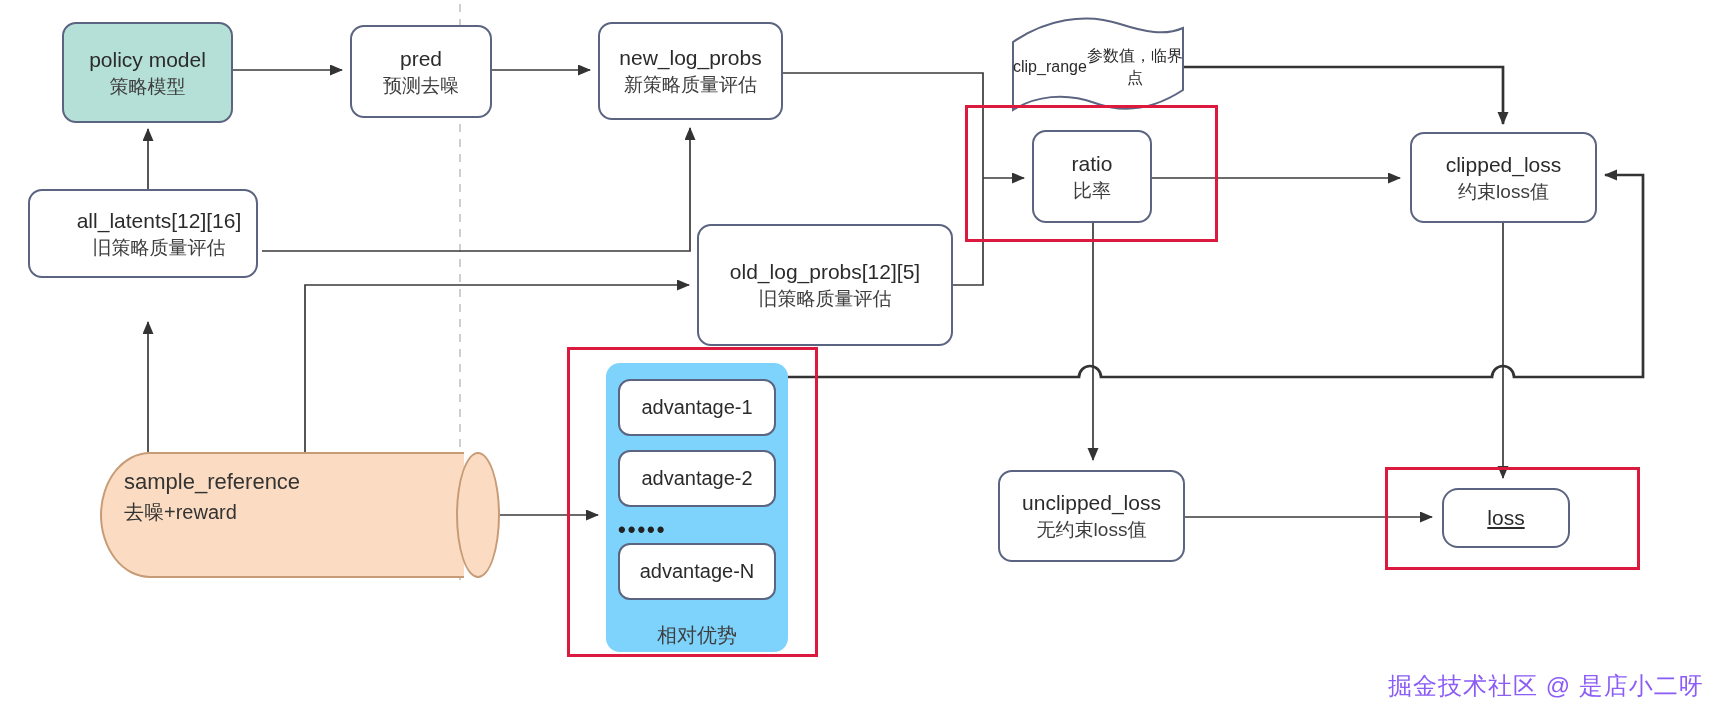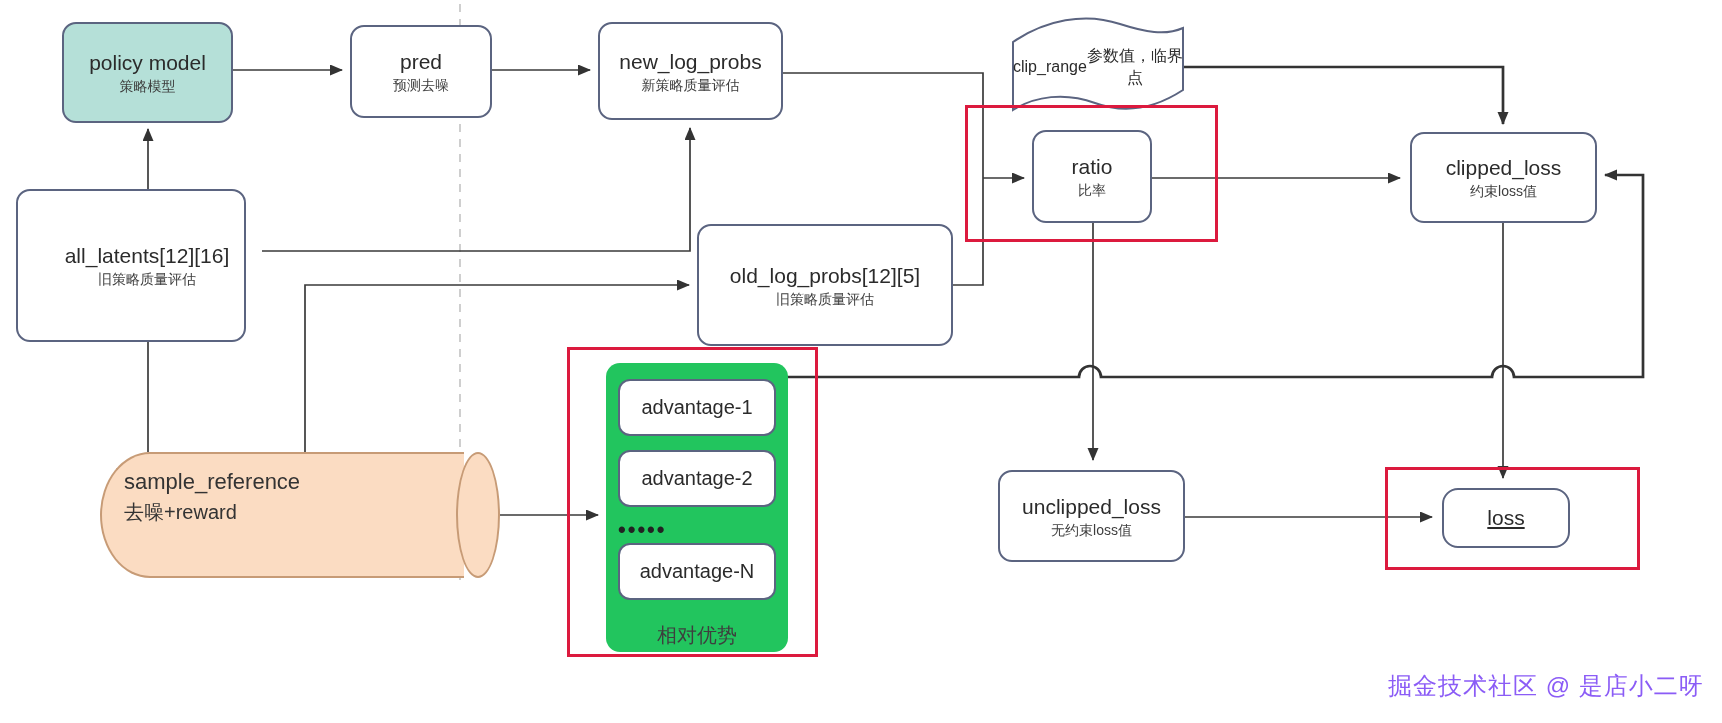--- a/index.html
+++ b/index.html
@@ -7,39 +7,39 @@
     position:relative;width:1722px;height:723px;background:#ffffff;overflow:hidden;
     font-family:"Liberation Sans","DejaVu Sans",sans-serif;
   }
   svg.layer{position:absolute;left:0;top:0;width:1722px;height:723px;}
   .node{
     position:absolute;background:#ffffff;border:2px solid #5b6480;border-radius:14px;
     display:flex;flex-direction:column;align-items:center;justify-content:center;
     text-align:left;color:#2b2b2b;line-height:1.4;z-index:3;box-sizing:border-box;
   }
   .node .ttl{font-size:21px;}
-  .node .sub{font-size:14px;color:#3e3e3e;}
+  .node .sub{font-size:19px;color:#3e3e3e;}
   .teal{background:#b5e0d8;}
   .redbox{position:absolute;border:3px solid #dc1a3e;z-index:6;box-sizing:border-box;}
   .cyl-body{
     position:absolute;left:100px;top:452px;width:364px;height:126px;
     background:#fbdcc2;border:2px solid #c79b76;border-right:none;
     border-radius:50px 0 0 50px / 63px 0 0 63px;z-index:2;box-sizing:border-box;
     display:flex;flex-direction:column;justify-content:flex-start;padding:12px 0 0 22px;
     color:#333;line-height:1.45;
   }
   .cyl-cap{
     position:absolute;left:456px;top:452px;width:44px;height:126px;
     background:#fbdcc2;border:2px solid #c79b76;border-radius:50%;z-index:2;box-sizing:border-box;
   }
   .cyl-t1{font-size:22px;}
   .cyl-t2{font-size:20px;}
   .adv-container{
     position:absolute;left:606px;top:363px;width:182px;height:289px;
-    background:#22c55e;border-radius:14px;z-index:3;box-sizing:border-box;
+    background:#7dd3fc;border-radius:14px;z-index:3;box-sizing:border-box;
     display:flex;flex-direction:column;align-items:center;padding:16px 0 0 0;
   }
   .adv-item{
     width:158px;height:57px;background:#ffffff;border:2px solid #5b6480;border-radius:12px;
     display:flex;align-items:center;justify-content:center;font-size:20px;color:#2b2b2b;
     box-sizing:border-box;flex:none;
   }
   .adv-gap{height:14px;flex:none;}
   .adv-dots{
     width:158px;text-align:left;font-size:22px;font-weight:bold;color:#222;
@@ -127,21 +127,21 @@
   <div class="node" style="left:1032px;top:130px;width:120px;height:93px;">
     <div class="ttl">ratio</div>
     <div class="sub">比率</div>
   </div>
 
   <div class="node" style="left:1410px;top:132px;width:187px;height:91px;">
     <div class="ttl">clipped_loss</div>
     <div class="sub">约束loss值</div>
   </div>
 
-  <div class="node" style="left:16px;top:189px;width:230px;height:153px;padding-left:32px;">
+  <div class="node" style="left:28px;top:189px;width:230px;height:89px;padding-left:32px;">
     <div class="ttl">all_latents[12][16]</div>
     <div class="sub">旧策略质量评估</div>
   </div>
 
   <div class="node" style="left:697px;top:224px;width:256px;height:122px;">
     <div class="ttl">old_log_probs[12][5]</div>
     <div class="sub">旧策略质量评估</div>
   </div>
 
   <div class="cyl-body">

